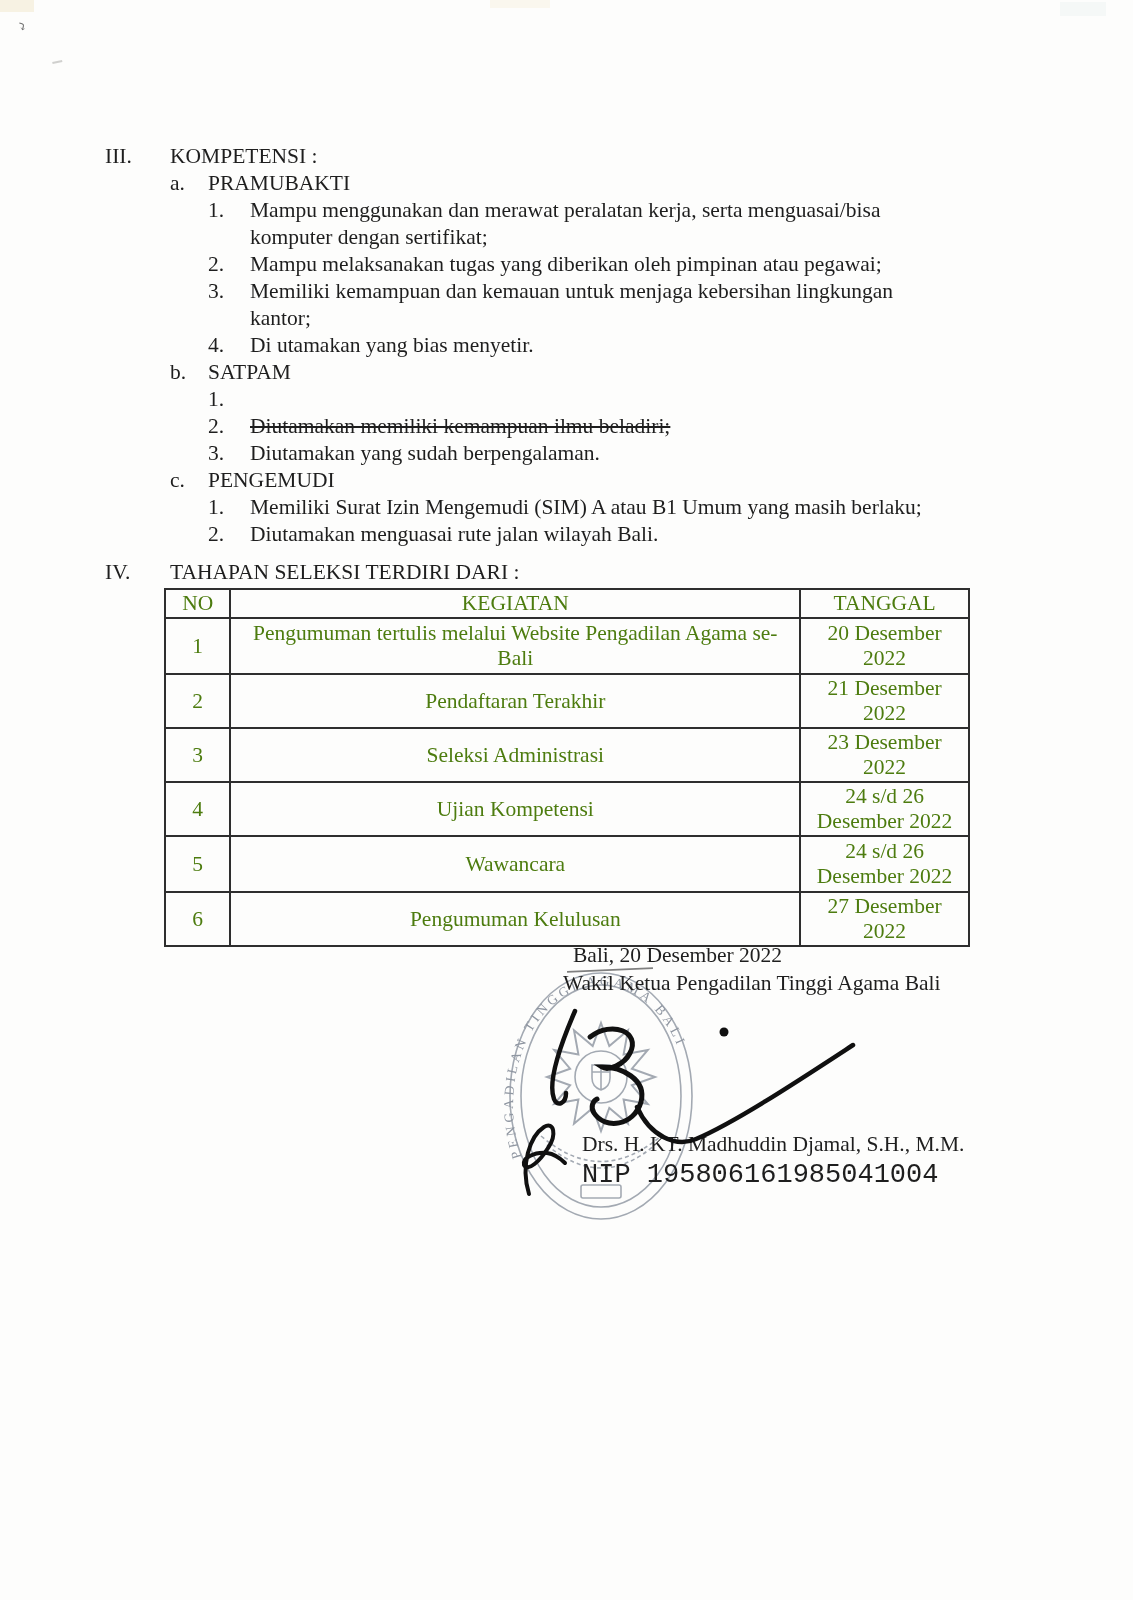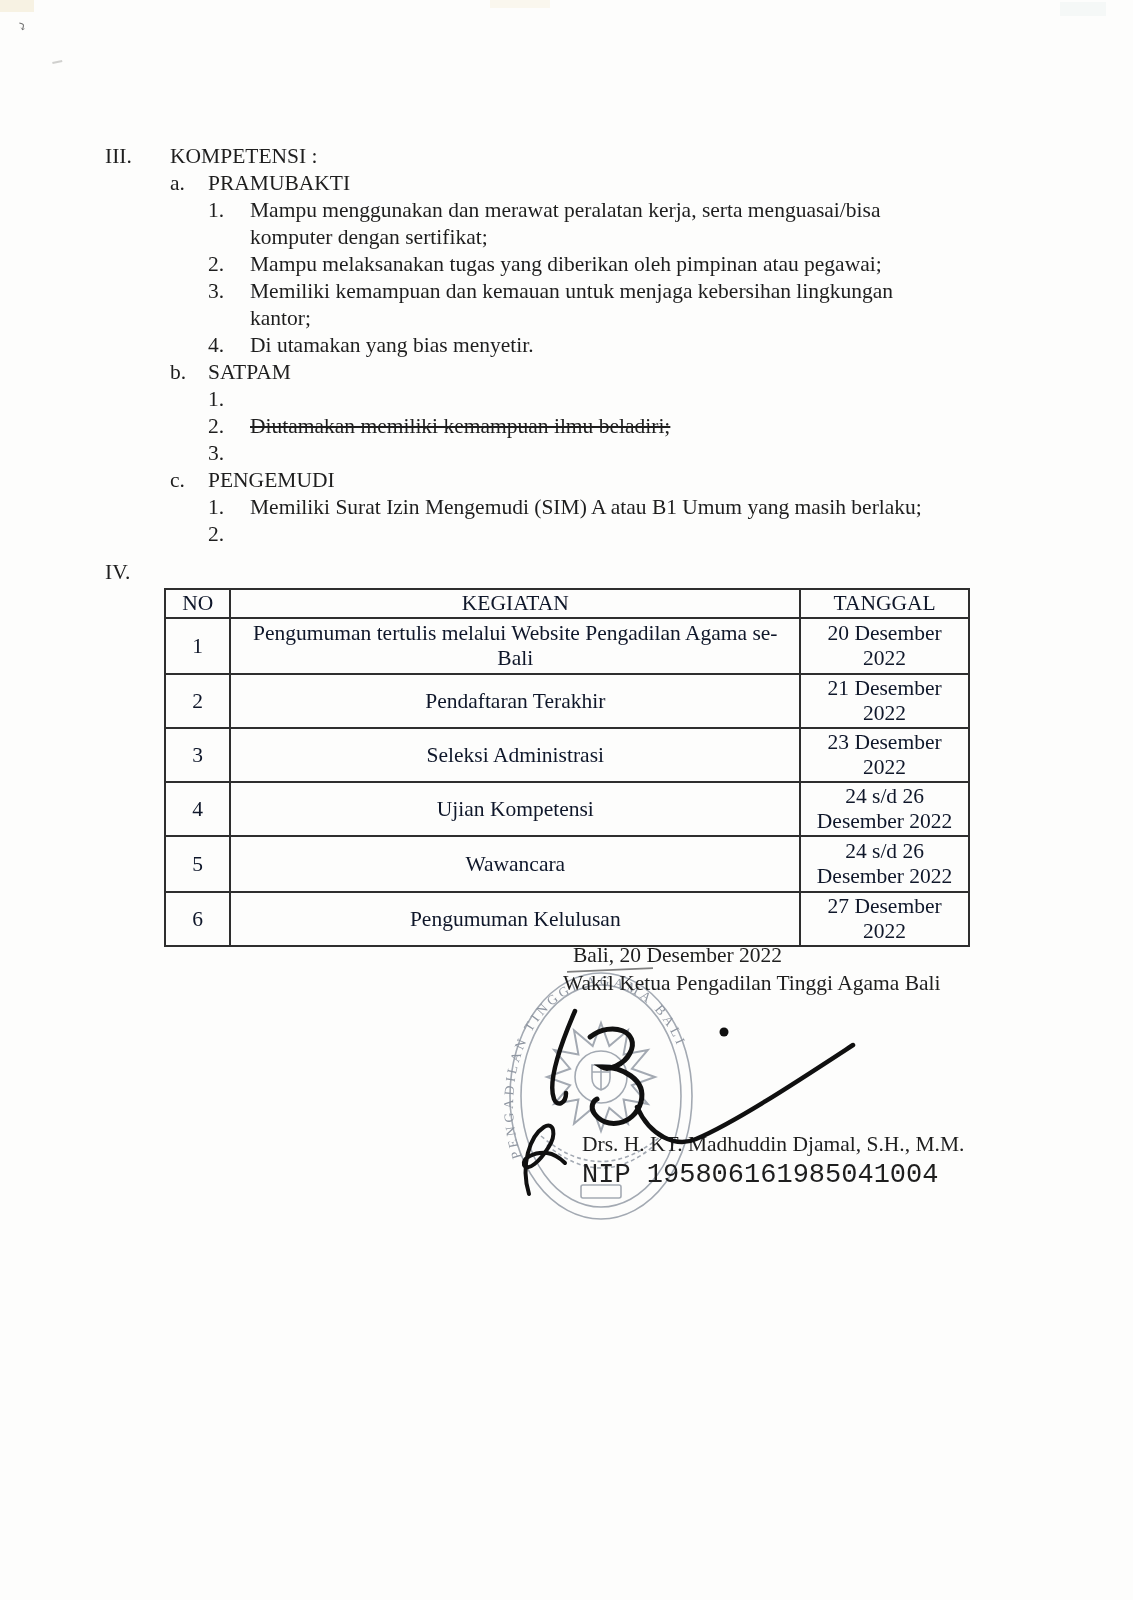--- a/index.html
+++ b/index.html
@@ -29,21 +29,21 @@
   .sub-letter { width:38px; flex:0 0 38px; }
   .items { margin-left:38px; }
   .item { display:flex; }
   .inum { width:42px; flex:0 0 42px; }
   .itext { max-width:695px; }
   .struck { text-decoration:line-through; text-decoration-thickness:2px; }
 
   
   table.seltable {
     position:absolute; left:164px; top:588px; width:806px;
-    border-collapse:collapse; font-size:21.5px; line-height:25px; color:#0f172a;
+    border-collapse:collapse; font-size:21.5px; line-height:25px; color:#4d7c0f;
   }
   .seltable th, .seltable td { border:2px solid #2e2e2e; vertical-align:middle; }
   .seltable th { font-weight:normal; text-align:center; height:29px; }
   .seltable td.c-no { text-align:center; width:62px; }
   .seltable td.c-keg { text-align:center; padding:2px 8px; width:540px; }
   .seltable td.c-tgl { text-align:center; width:160px; padding:1px 6px; }
   .seltable tr.r1 { height:56px; }
   .seltable tr.r2 { height:30px; }
   .seltable tr.r3 { height:27px; }
   .seltable tr.r4 { height:53px; }
@@ -112,44 +112,47 @@
         <div class="items">
           <div class="item">
             <span class="inum">1.</span>
           </div>
           <div class="item">
             <span class="inum">2.</span>
             <span class="itext struck">Diutamakan memiliki kemampuan ilmu beladiri;</span>
           </div>
           <div class="item">
             <span class="inum">3.</span>
+            <span class="itext">Diutamakan yang sudah berpengalaman.</span>
           </div>
         </div>
       </div>
       <div class="sub">
         <div class="sub-head">
           <span class="sub-letter">c.</span>
           <span class="sub-title">PENGEMUDI</span>
         </div>
         <div class="items">
           <div class="item">
             <span class="inum">1.</span>
             <span class="itext">Memiliki Surat Izin Mengemudi (SIM) A atau B1 Umum yang masih berlaku;</span>
           </div>
           <div class="item">
             <span class="inum">2.</span>
+            <span class="itext">Diutamakan menguasai rute jalan wilayah Bali.</span>
           </div>
         </div>
       </div>
     </div>
   </div>
 
   <div class="sec sec-4">
     <div class="sec-head">
       <span class="sec-num">IV.</span>
+      <span class="sec-title">TAHAPAN SELEKSI TERDIRI DARI :</span>
     </div>
   </div>
 
   <table class="seltable">
     <thead>
       <tr>
         <th>NO</th>
         <th>KEGIATAN</th>
         <th>TANGGAL</th>
       </tr>

